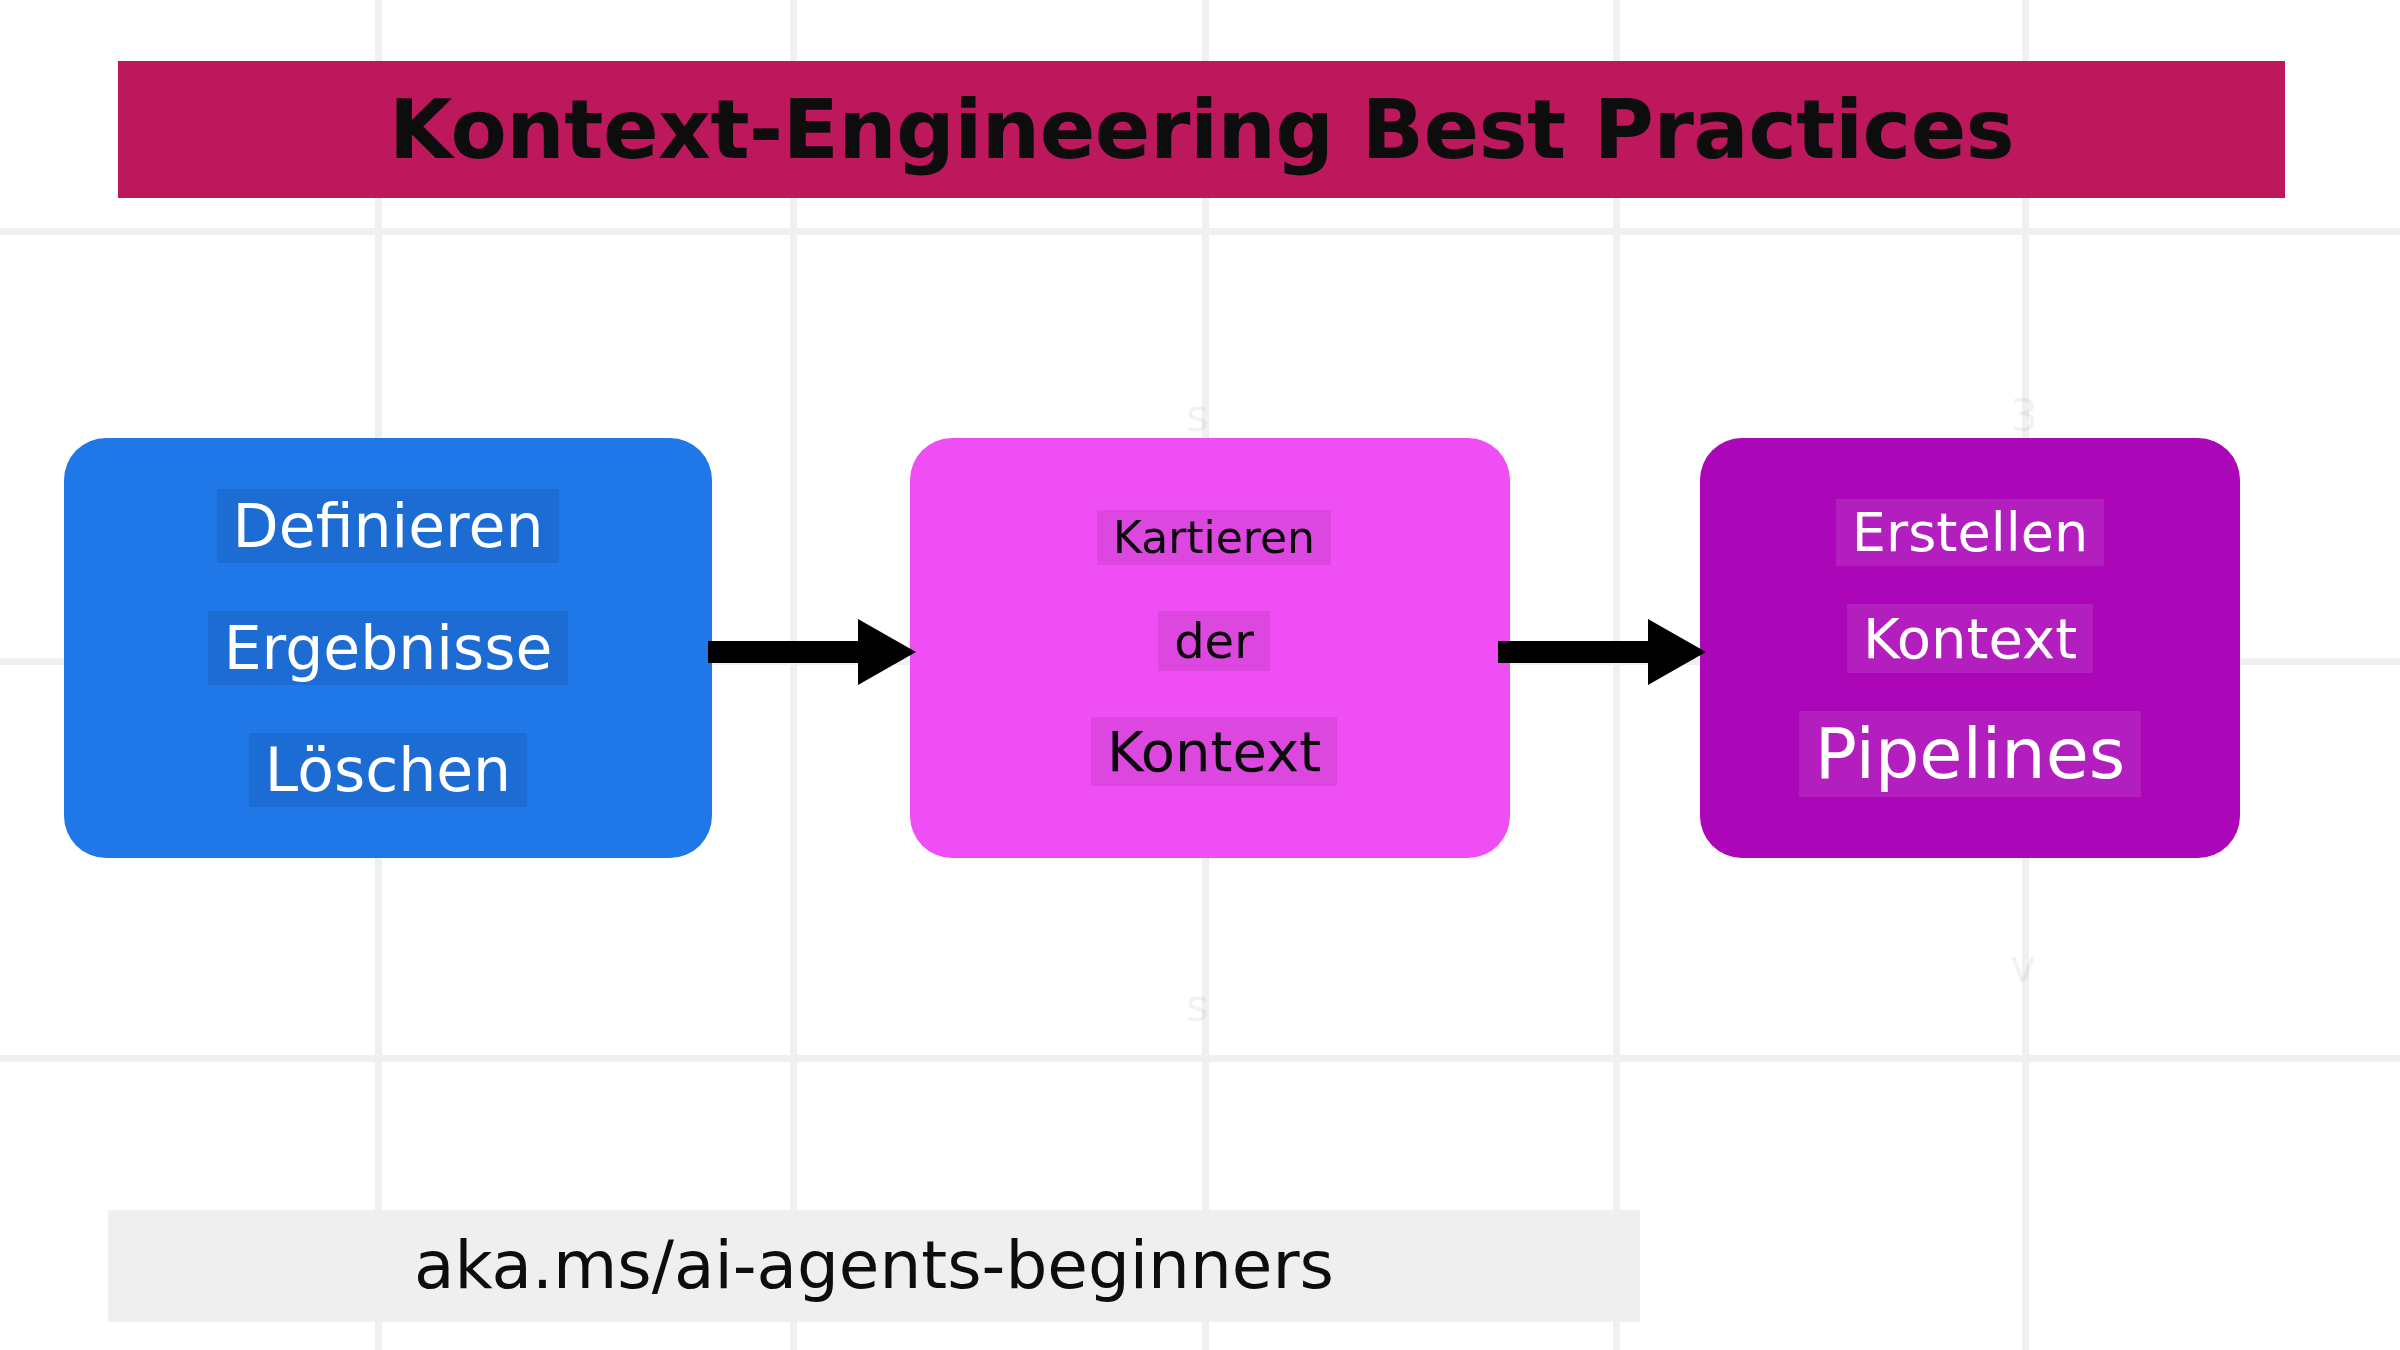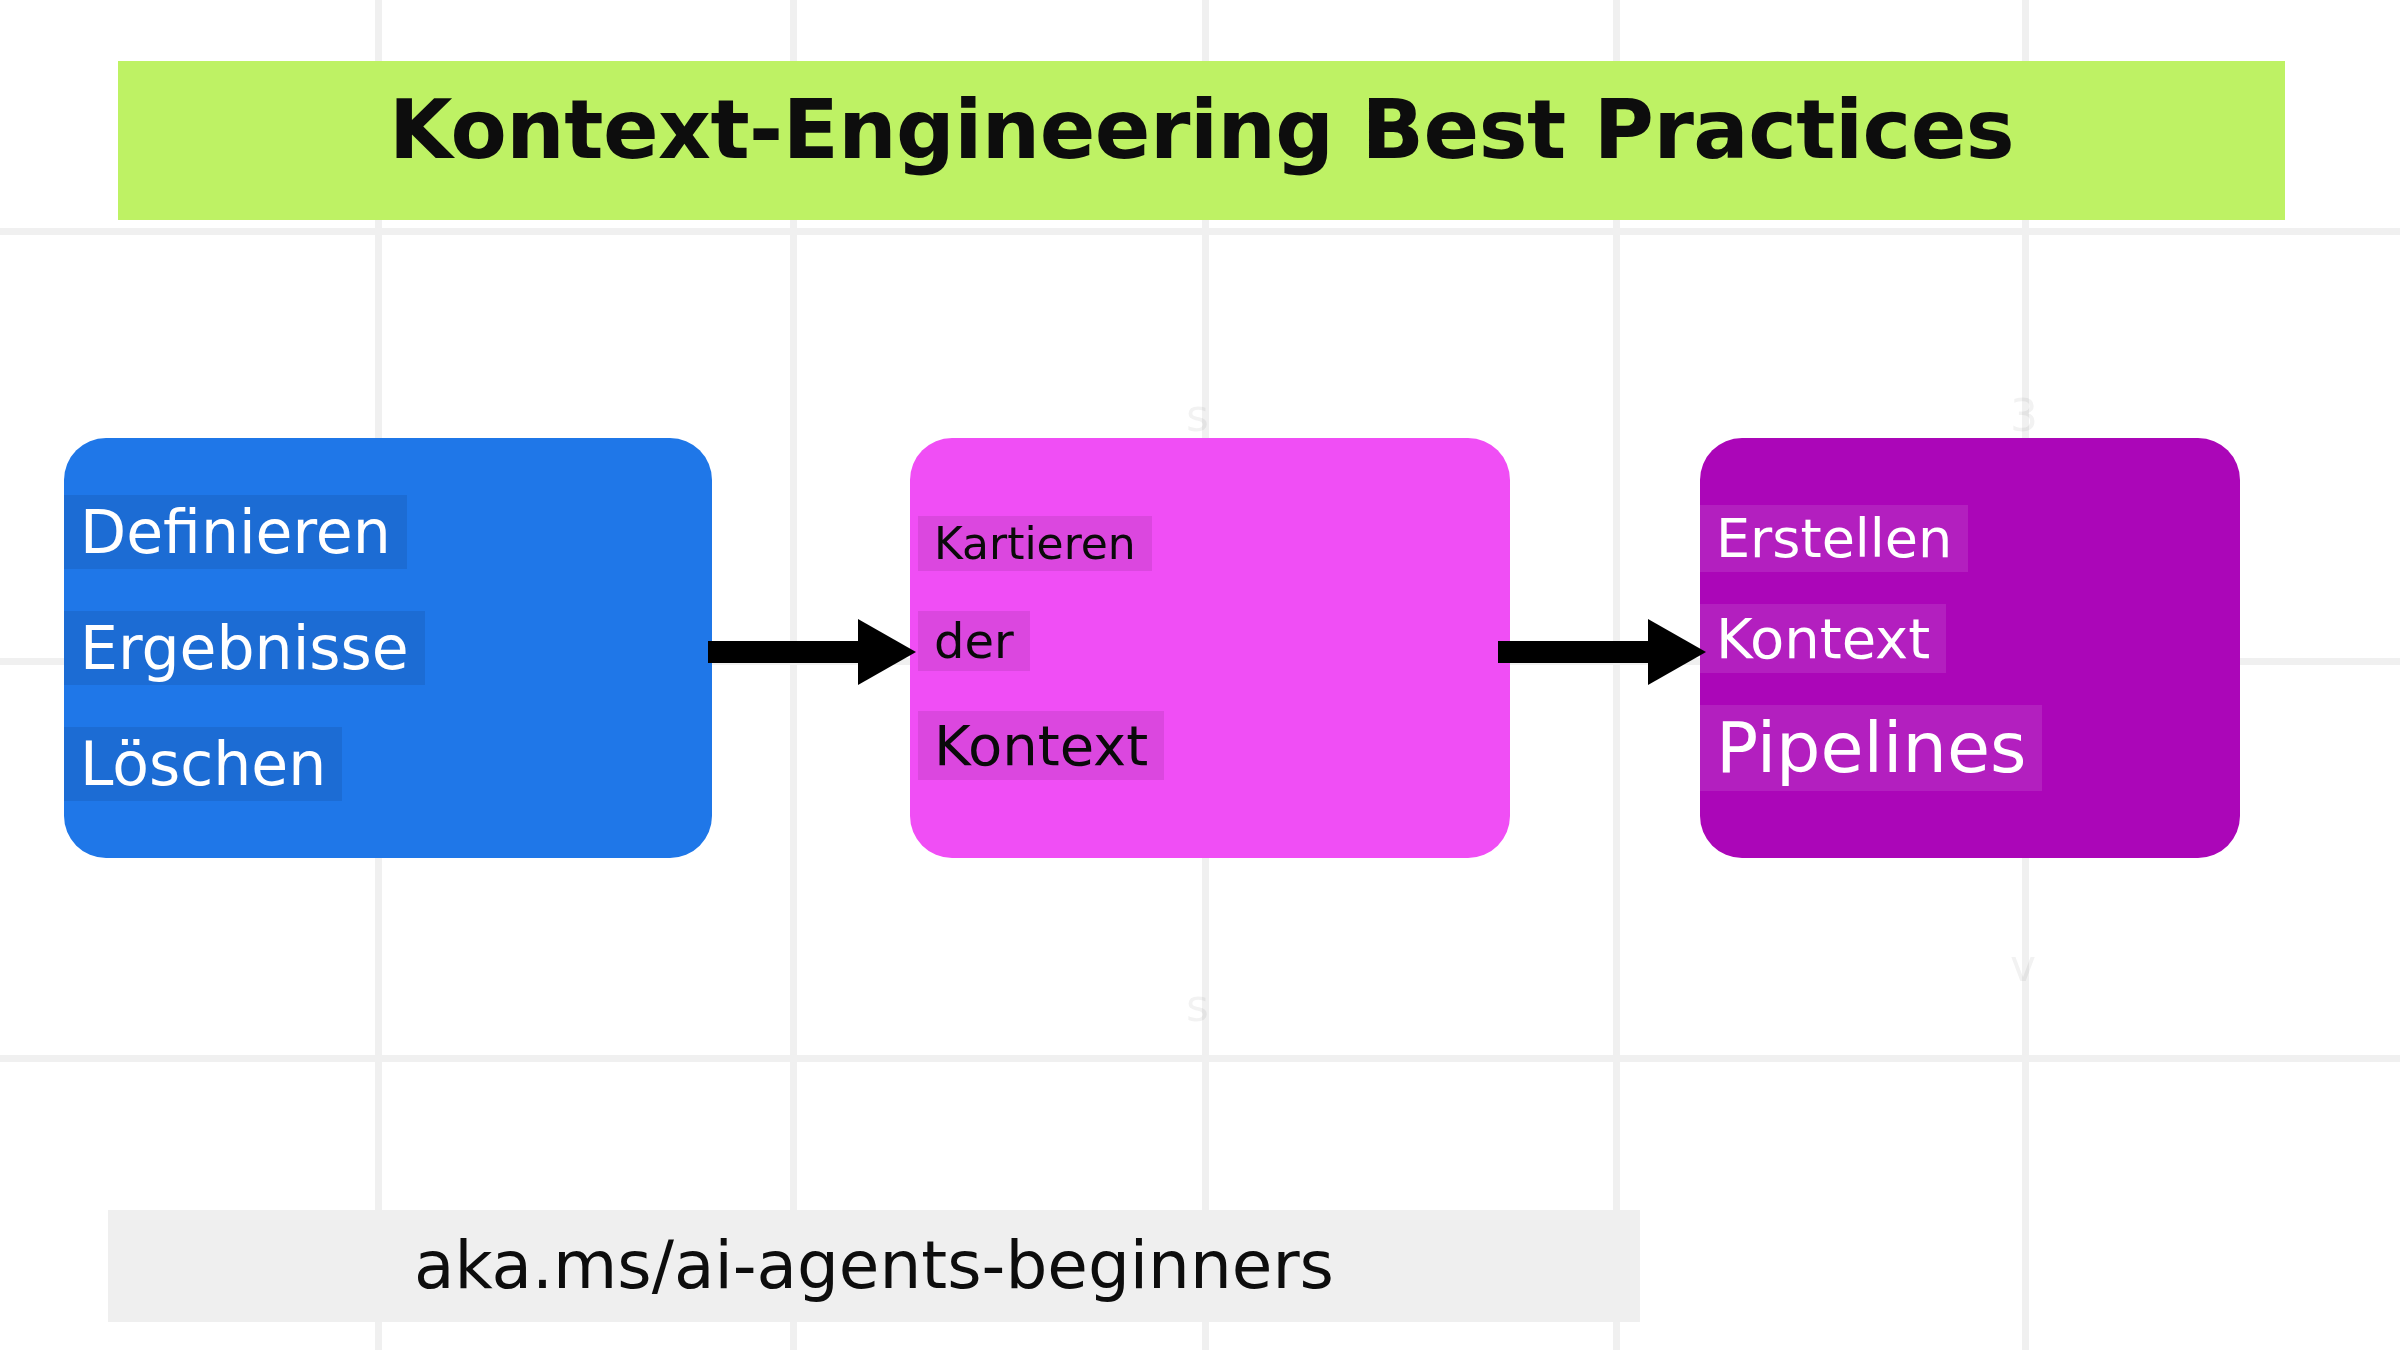--- a/index.html
+++ b/index.html
@@ -58,22 +58,22 @@
     user-select: none;
     overflow: hidden;
   }
 
   
   #title-banner {
     position: absolute;
     left: 118px;
     top: 61px;
     width: 2167px;
-    height: 159px;
-    background: #bef264;
+    height: 137px;
+    background: #be185d;
     z-index: 6;
   }
   #title-text {
     position: absolute;
     left: 0;
     right: 0;
     top: 0;
     height: 137px;
     line-height: 137px;
     text-align: center;
@@ -108,23 +108,24 @@
     color: #0d0d0d;
     white-space: nowrap;
   }
 
   
   .node {
     position: absolute;
     border-radius: 42px;
     display: flex;
     flex-direction: column;
-    align-items: flex-start;
+    align-items: center;
     justify-content: center;
     z-index: 4;
+    gap: 6px;
   }
   .node-line {
     display: block;
     text-align: center;
     white-space: nowrap;
     padding: 2px 16px;
   }
 
   #node-define {
     left: 64px;

